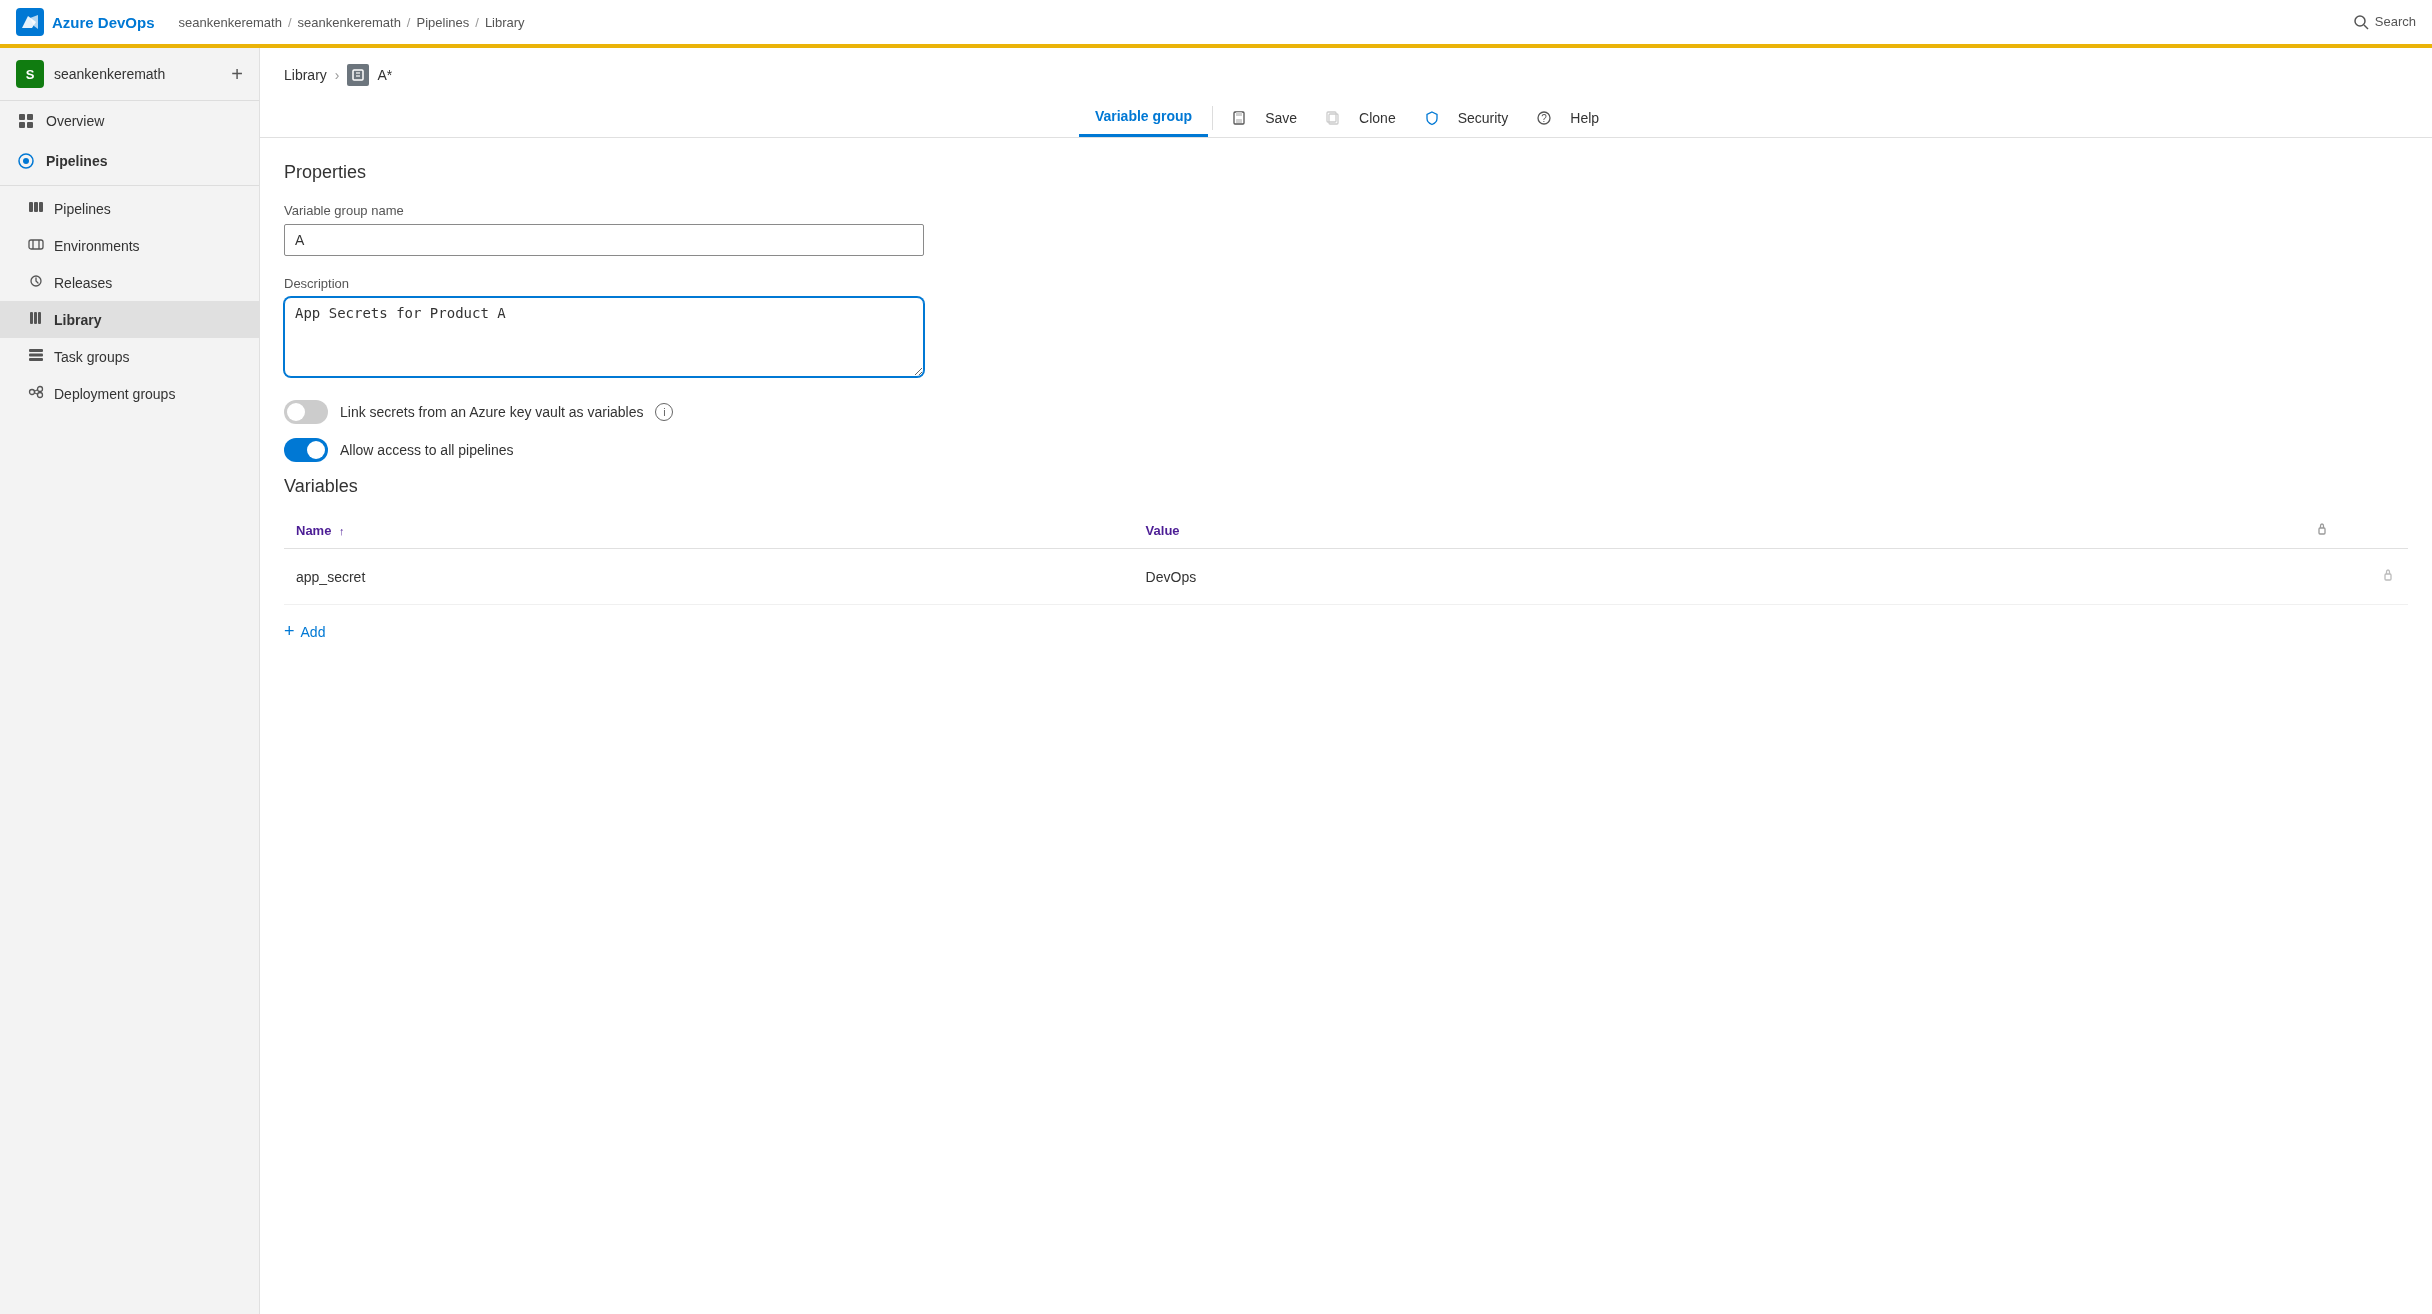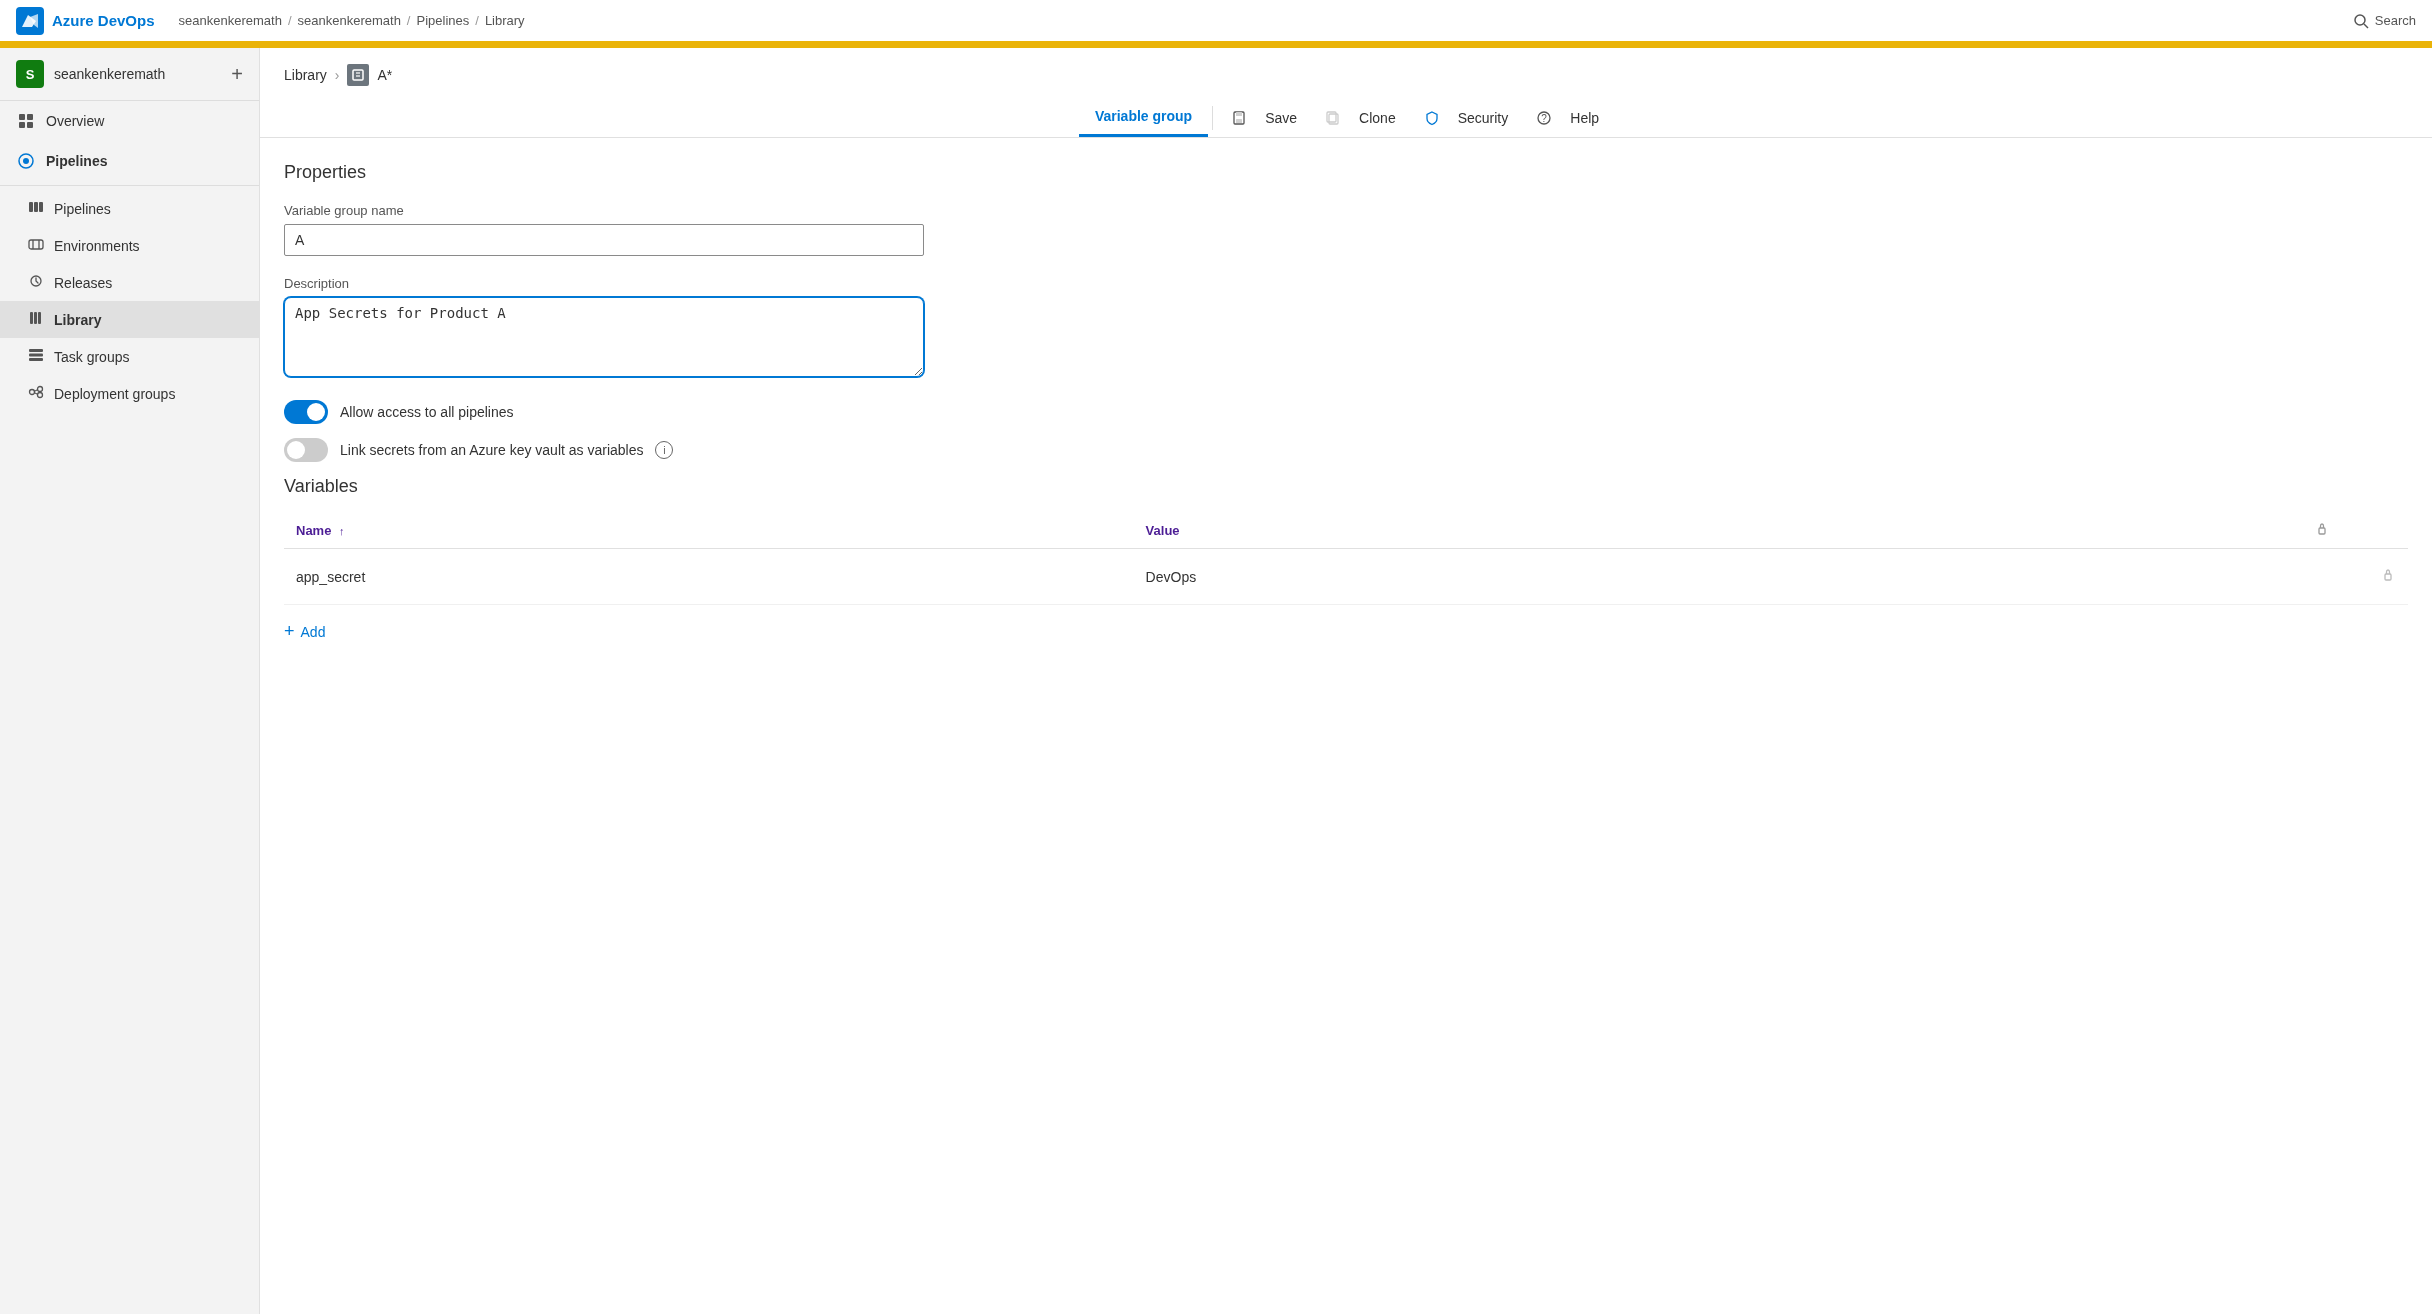--- a/index.html
+++ b/index.html
@@ -1,20 +1,20 @@
 <!DOCTYPE html>
 <html><head>
   <meta charset="utf-8">
   <style>
     * { box-sizing: border-box; margin: 0; padding: 0; }
     body { font-family: -apple-system, BlinkMacSystemFont, 'Segoe UI', sans-serif; font-size: 14px; background: #fff; color: #333; display: flex; flex-direction: column; height: 100vh; overflow: hidden; }
 
     
     .top-nav {
-      display: flex; align-items: center; height: 48px; background: #fff; border-bottom: 7px solid #eab308; padding: 0 16px; flex-shrink: 0;
+      display: flex; align-items: center; height: 48px; background: #fff; border-bottom: 4px solid #eab308; padding: 0 16px; flex-shrink: 0;
     }
     .top-nav-logo { display: flex; align-items: center; gap: 8px; margin-right: 24px; }
     .top-nav-logo-icon { width: 28px; height: 28px; }
     .top-nav-brand { color: #0078d4; font-weight: 600; font-size: 15px; }
     .top-nav-breadcrumb { display: flex; align-items: center; gap: 6px; color: #555; font-size: 13px; flex: 1; }
     .top-nav-breadcrumb span { color: #555; }
     .top-nav-breadcrumb .sep { color: #999; }
     .top-nav-search { display: flex; align-items: flex-start; gap: 6px; color: #555; font-size: 13px; cursor: pointer; }
 
     
@@ -269,35 +269,35 @@
         <input class="form-input" type="text" value="A" style="">
       </div>
 
       <div class="form-group">
         <label class="form-label">Description</label>
         <textarea class="form-textarea" style="">App Secrets for Product A</textarea>
       </div>
 
       <div class="toggle-row">
         <div class="toggle">
+          <div class="toggle-track">
+            <div class="toggle-thumb"></div>
+          </div>
+        </div>
+        <span>Link secrets from an Azure key vault as variables</span>
+        <span class="info-icon">i</span>
+      </div>
+
+      <div class="toggle-row">
+        <div class="toggle">
           <div class="toggle-track on">
             <div class="toggle-thumb"></div>
           </div>
         </div>
         <span>Allow access to all pipelines</span>
-      </div>
-
-      <div class="toggle-row">
-        <div class="toggle">
-          <div class="toggle-track">
-            <div class="toggle-thumb"></div>
-          </div>
-        </div>
-        <span>Link secrets from an Azure key vault as variables</span>
-        <span class="info-icon">i</span>
       </div>
 
       <h2 class="variables-title">Variables</h2>
 
       <table class="variables-table">
         <thead>
           <tr>
             <th class="col-name">
               <span>Name</span>
               <span class="sort-arrow">↑</span>

